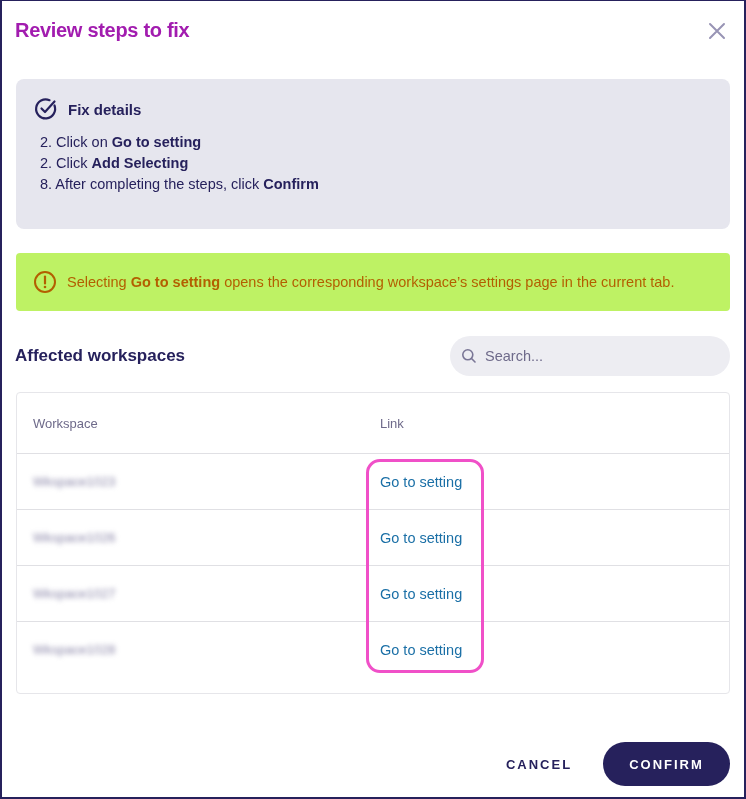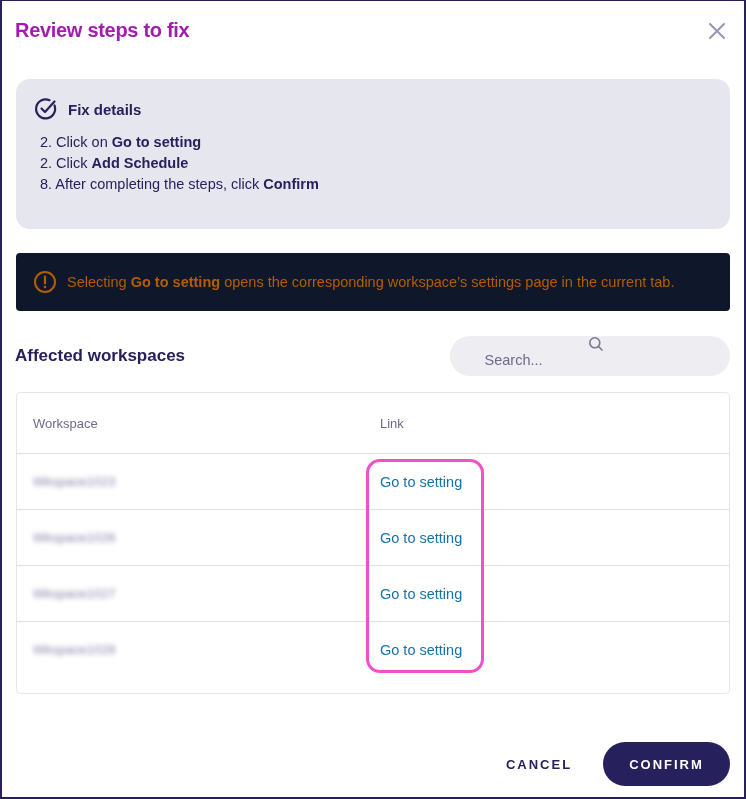--- a/index.html
+++ b/index.html
@@ -11,38 +11,38 @@
     }
     .title {
       position: absolute; left: 13px; top: 18px; font-size: 20px; font-weight: 700;
       color: #a21caf; letter-spacing: -0.3px;
     }
     .close-btn {
       position: absolute; left: 704px; top: 19px; width: 22px; height: 22px; cursor: pointer;
     }
     .fix-box {
       position: absolute; left: 14px; top: 78px; width: 714px; height: 150px;
-      background: #e6e6ee; border-radius: 14px;
+      background: #e6e6ee; border-radius: 8px;
     }
     .fix-head { position: absolute; left: 18px; top: 18px; display: flex; align-items: center; }
     .fix-head .lbl { font-size: 15px; font-weight: 700; margin-left: 10px; color: #26215c; }
     .steps { position: absolute; left: 24px; top: 53px; font-size: 14.5px; line-height: 21px; color: #26215c; }
     .steps b { font-weight: 700; }
     .warn-box {
       position: absolute; left: 14px; top: 252px; width: 714px; height: 58px;
-      background: #0f172a; border-radius: 4px; display: flex; align-items: center;
+      background: #bef264; border-radius: 4px; display: flex; align-items: center;
     }
     .warn-box .txt { font-size: 14.5px; color: #b35f00; margin-left: 10px; }
     .warn-box .txt b { font-weight: 700; }
     .section-title {
       position: absolute; left: 13px; top: 345px; font-size: 17px; font-weight: 700; color: #26215c;
     }
     .search {
       position: absolute; left: 448px; top: 335px; width: 280px; height: 40px;
-      background: #ededf2; border-radius: 20px; display: flex; align-items: center; padding-left: 11px; flex-direction: column;
+      background: #ededf2; border-radius: 20px; display: flex; align-items: center; padding-left: 11px;
     }
     .search input {
       border: none; background: transparent; outline: none; font-size: 14.5px; color: #26215c;
       margin-left: 8px; width: 230px; font-family: "Liberation Sans", sans-serif;
     }
     .search input::placeholder { color: #6e6a8a; }
     .table {
       position: absolute; left: 14px; top: 391px; width: 714px; height: 302px;
       border: 1px solid #e6e6ea; border-radius: 4px; overflow: hidden;
     }
@@ -86,21 +86,21 @@
   <div class="fix-box">
     <div class="fix-head">
       <svg width="24" height="24" viewBox="0 0 24 24">
         <path d="M20.5 8.5 A9.5 9.5 0 1 1 15.5 3.2" fill="none" stroke="#26215c" stroke-width="2.2" stroke-linecap="round"></path>
         <path d="M7.5 11.5 L11 15 L20.5 4.5" fill="none" stroke="#26215c" stroke-width="2.2" stroke-linecap="round" stroke-linejoin="round"></path>
       </svg>
       <span class="lbl">Fix details</span>
     </div>
     <div class="steps">
       <div><span>2. Click on </span><b>Go to setting</b></div>
-      <div><span>2. Click </span><b>Add Schedule</b></div>
+      <div><span>2. Click </span><b>Add Selecting</b></div>
       <div><span>8. After completing the steps, click </span><b>Confirm</b></div>
     </div>
   </div>
 
   <div class="warn-box">
     <svg width="24" height="24" viewBox="0 0 24 24" style="margin-left:17px">
       <circle cx="12" cy="12" r="10" fill="none" stroke="#b35f00" stroke-width="2"></circle>
       <path d="M12 6.5 L12 13.5" stroke="#b35f00" stroke-width="2.2" stroke-linecap="round"></path>
       <circle cx="12" cy="17" r="1.3" fill="#b35f00"></circle>
     </svg>

